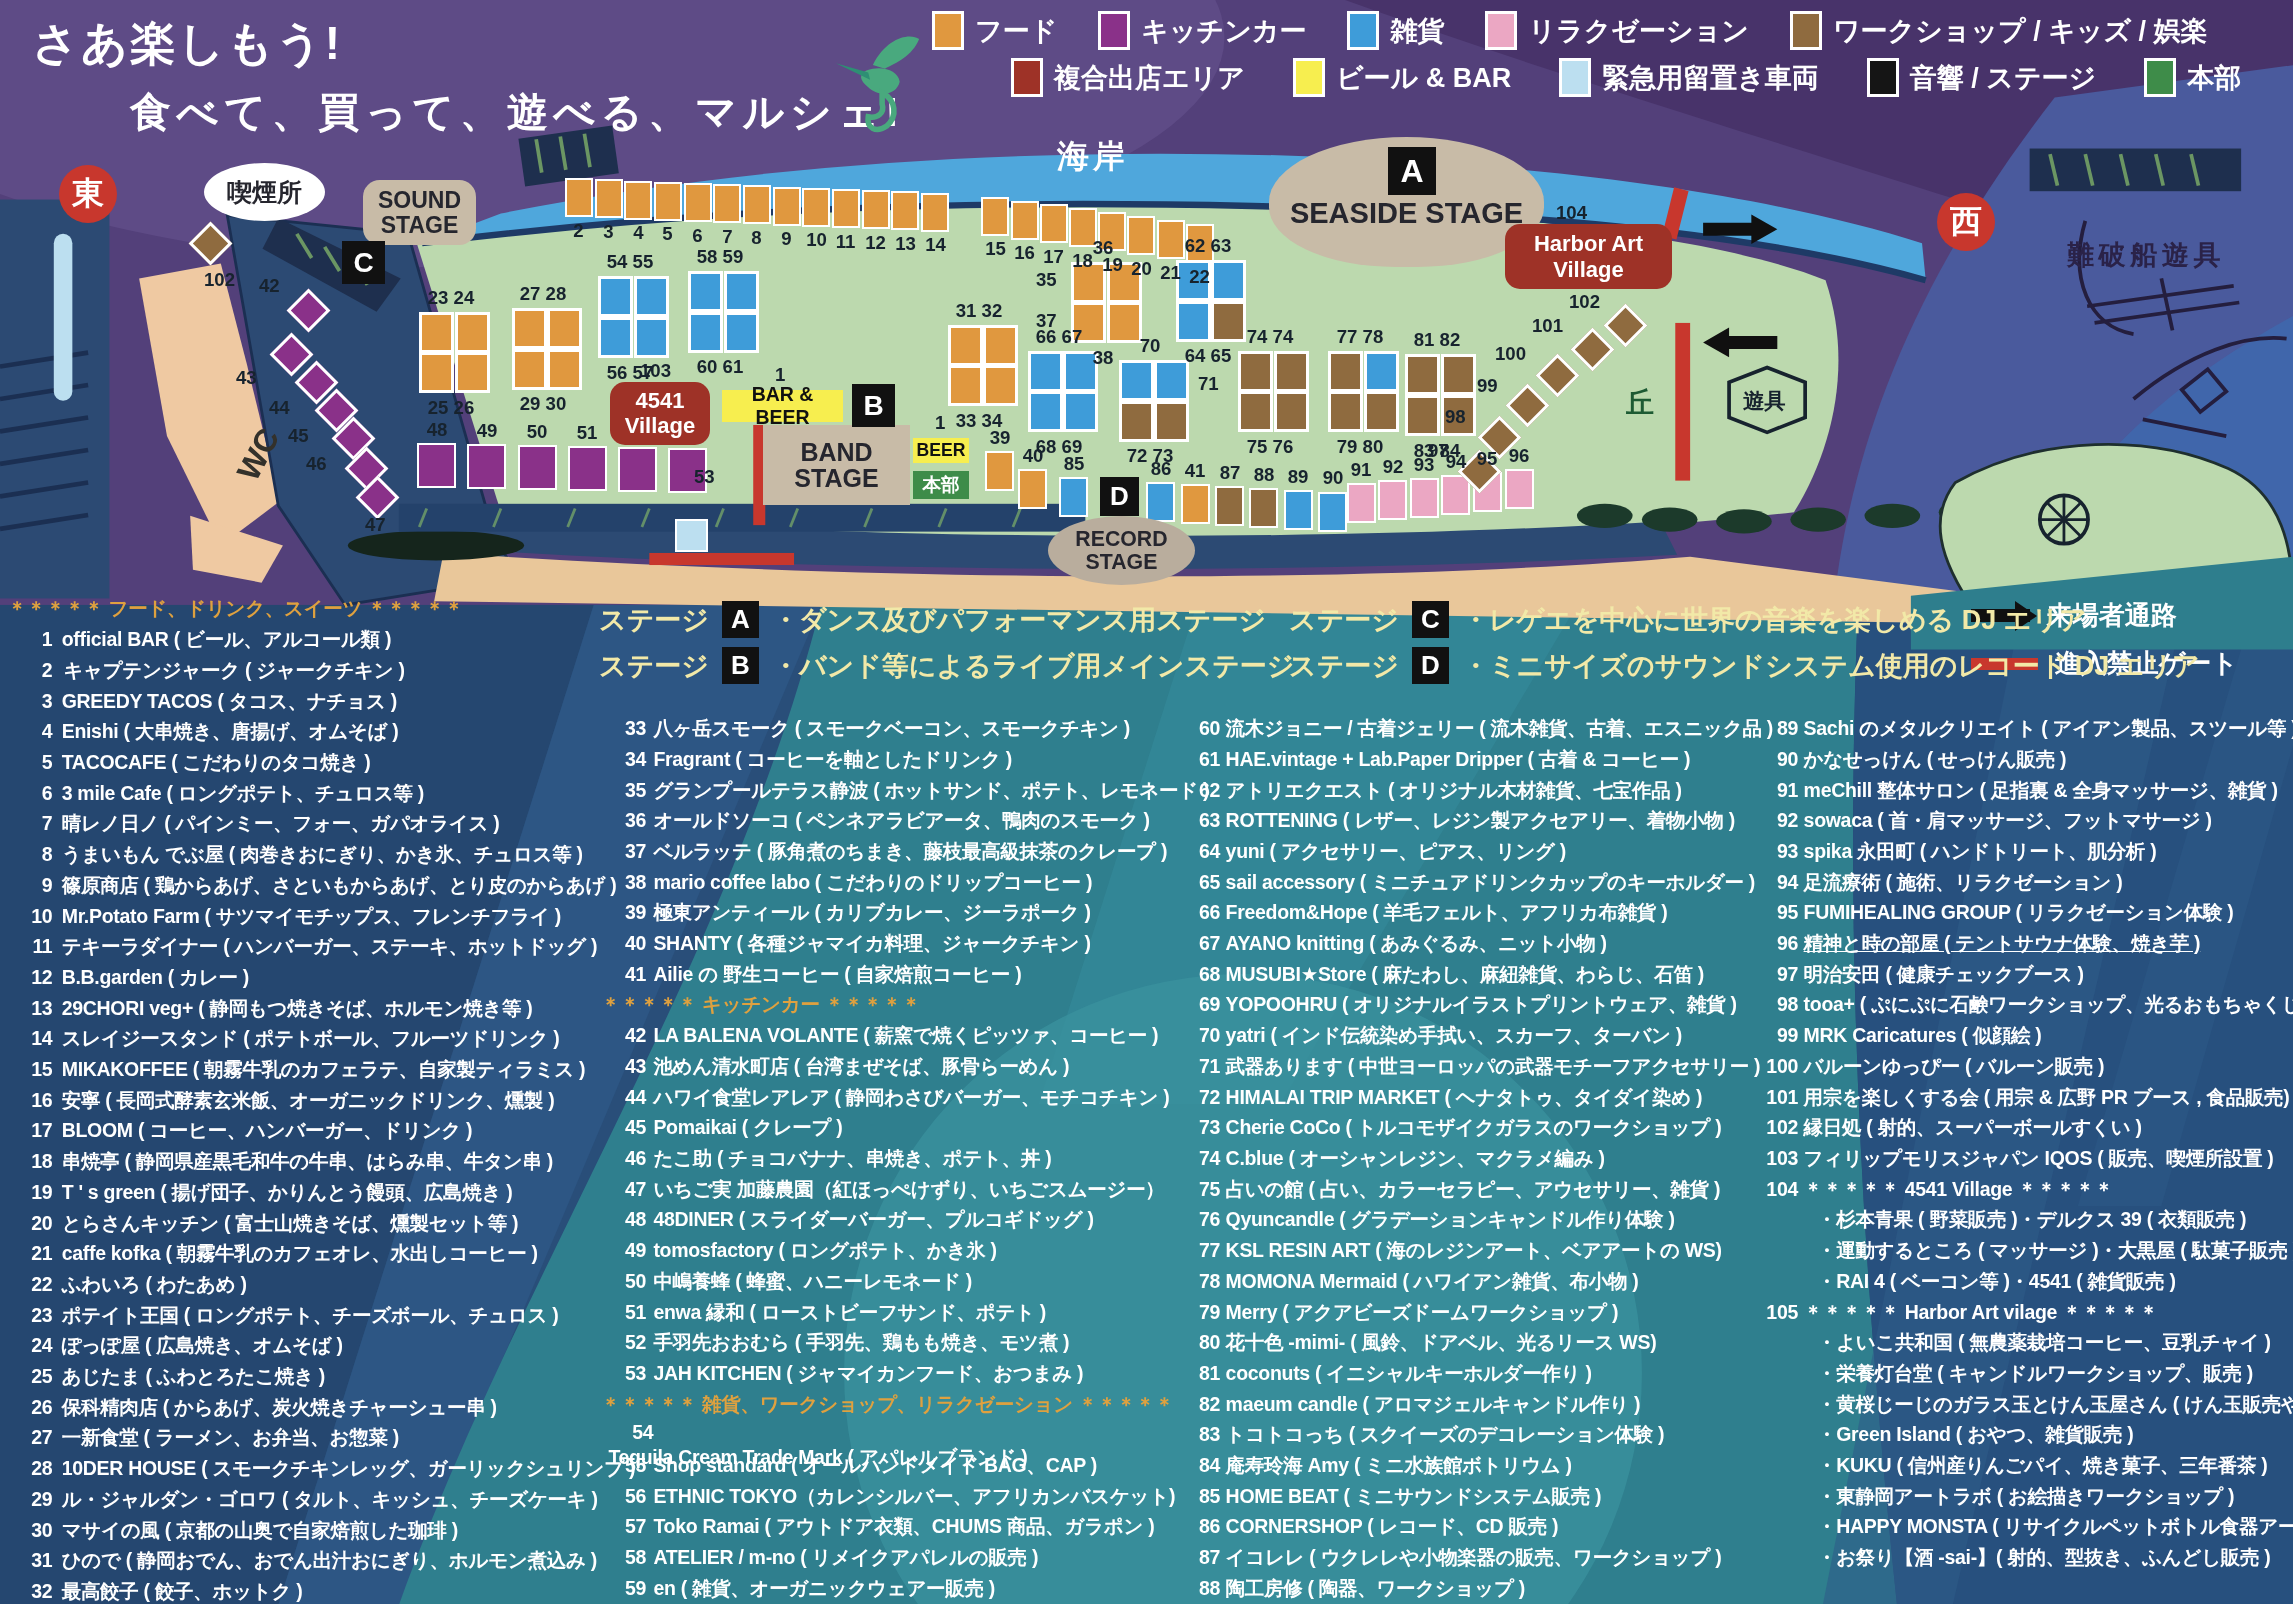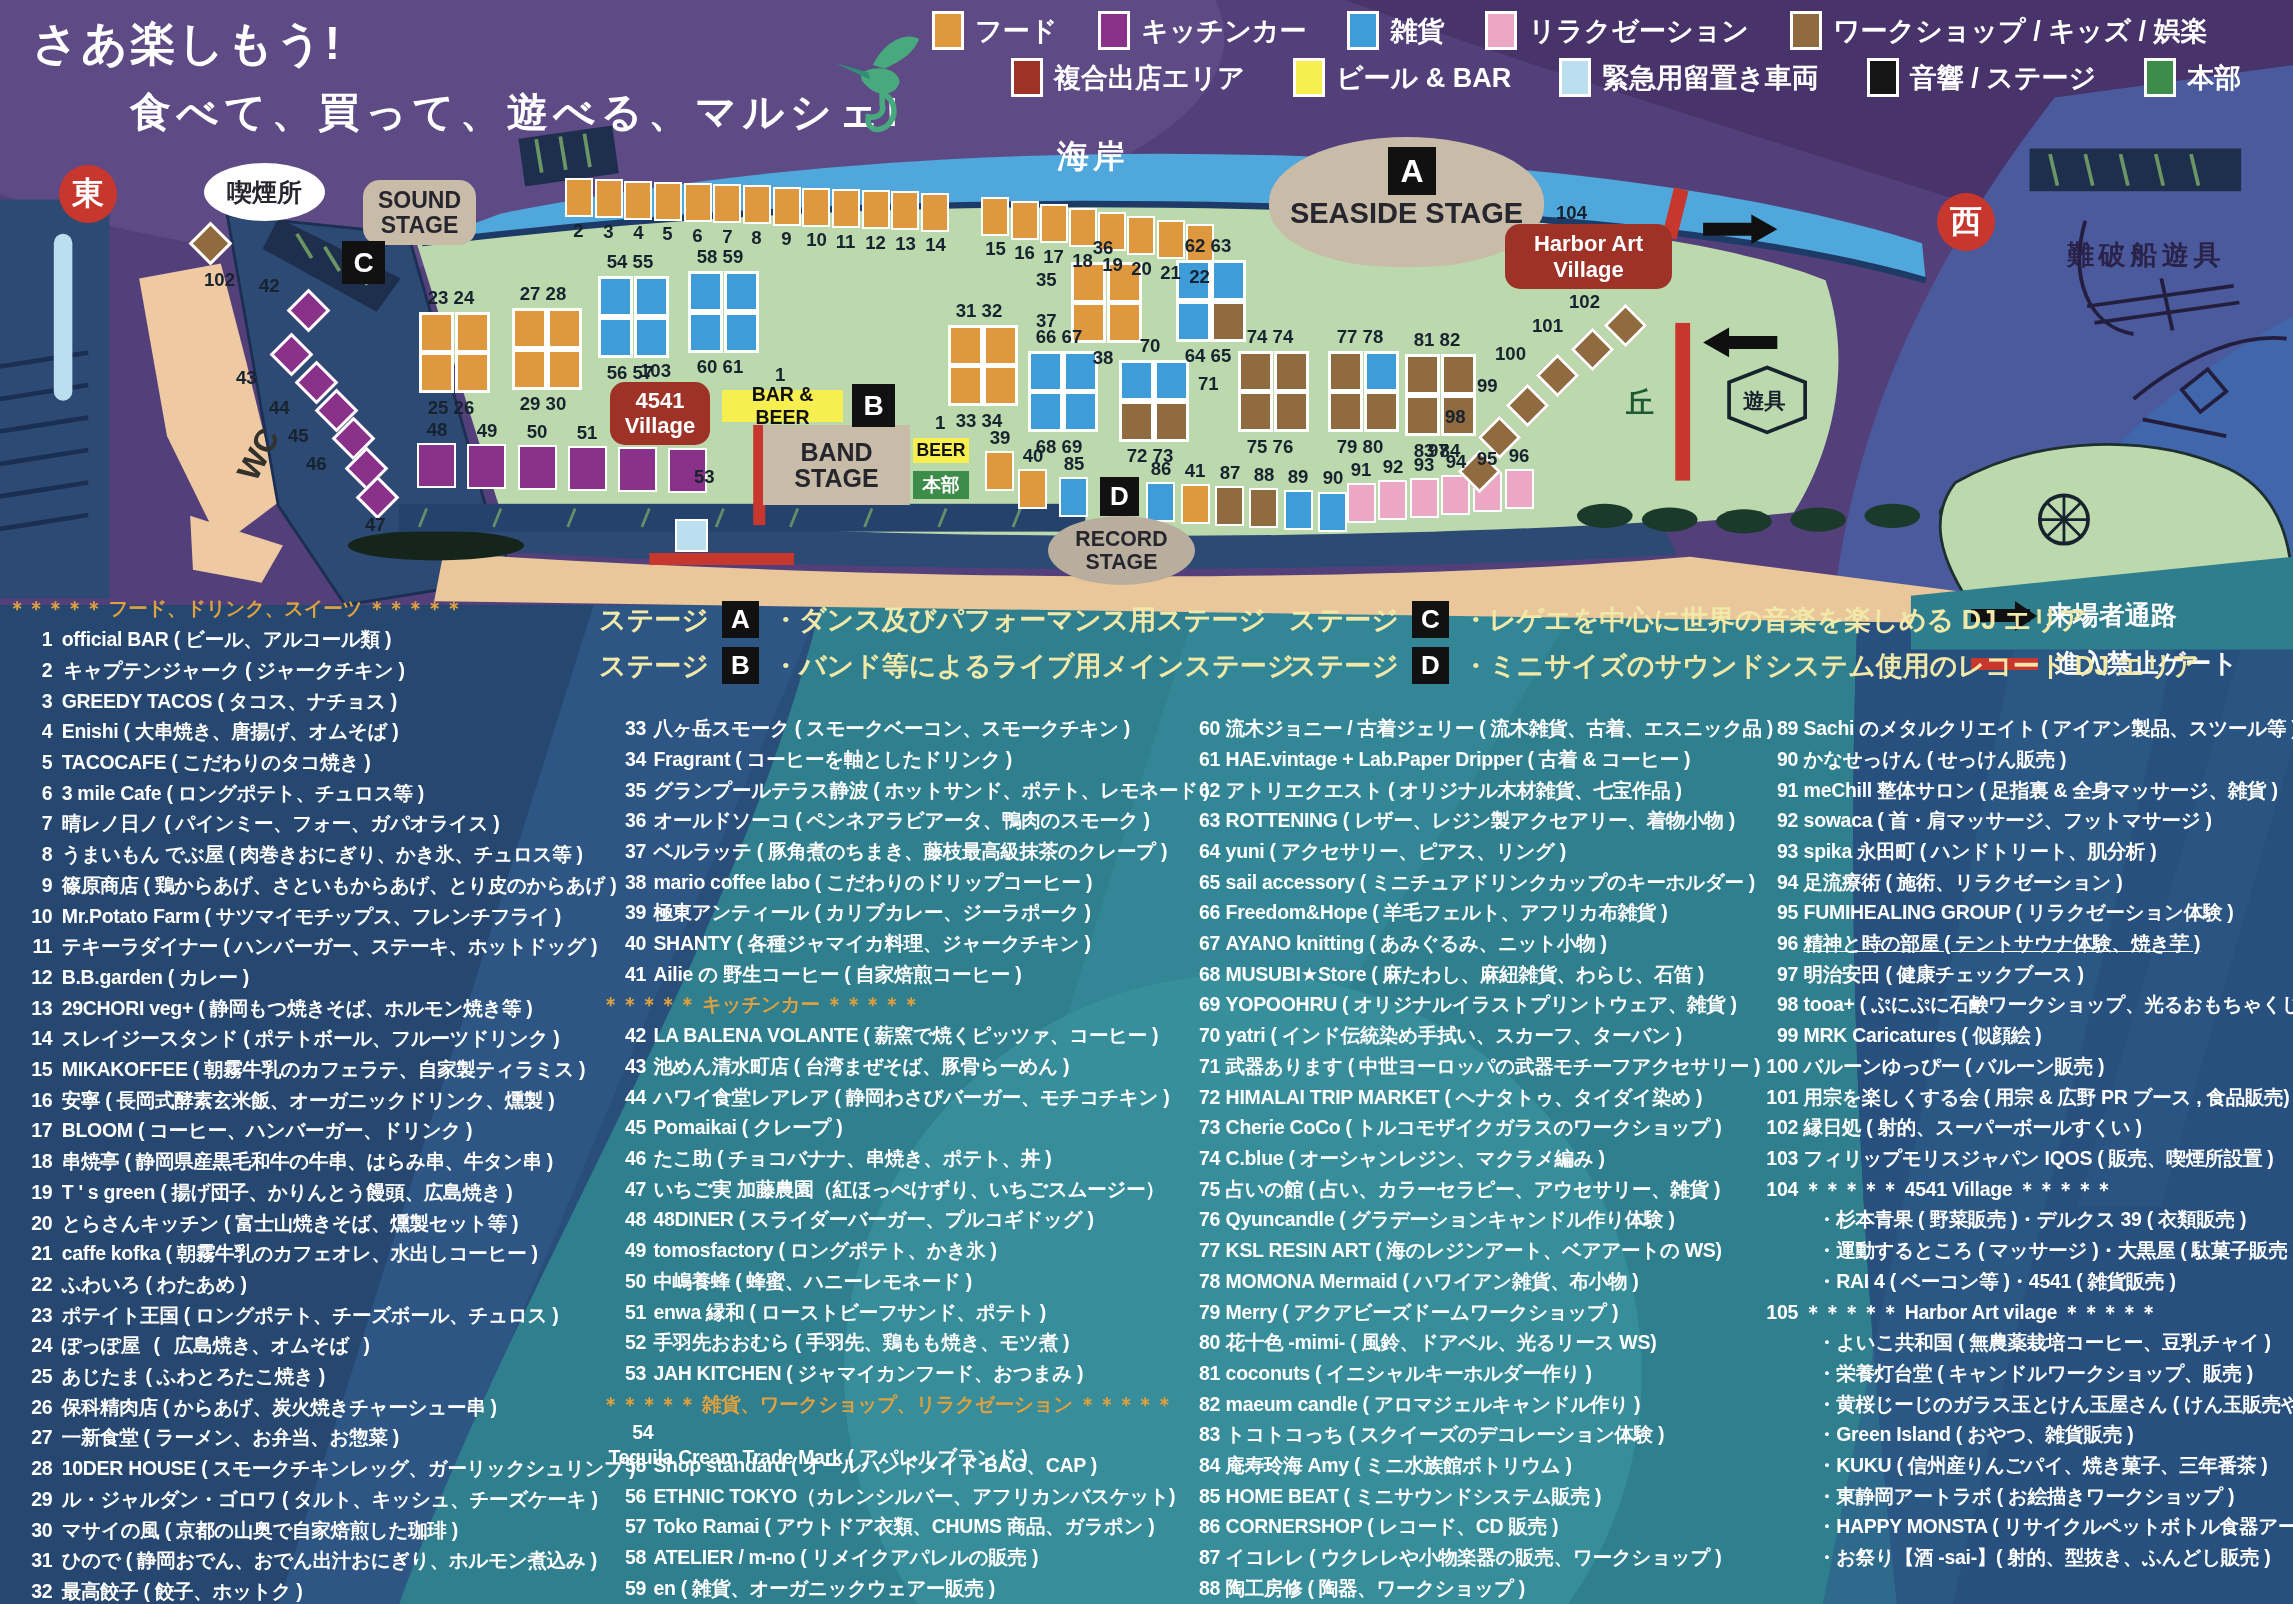--- a/index.html
+++ b/index.html
@@ -563,21 +563,21 @@
     <div class="li" style="left: 7.4px; top: 1271px;">
       <div class="n" style="width: 45px;">22</div>
       <div class="t" style="margin-left: 9.3px;">ふわいろ ( わたあめ )</div>
     </div>
     <div class="li" style="left: 7.4px; top: 1302px;">
       <div class="n" style="width: 45px;">23</div>
       <div class="t" style="margin-left: 9.3px;">ポテイト王国 ( ロングポテト、チーズボール、チュロス )</div>
     </div>
     <div class="li" style="left: 7.4px; top: 1332px;">
       <div class="n" style="width: 45px;">24</div>
-      <div class="t" style="margin-left: 9.3px; font-family: Liberation Mono, monospace;">ぽっぽ屋 ( 広島焼き、オムそば )</div>
+      <div class="t" style="margin-left: 9.3px;">ぽっぽ屋 ( 広島焼き、オムそば )</div>
     </div>
     <div class="li" style="left: 7.4px; top: 1363px;">
       <div class="n" style="width: 45px;">25</div>
       <div class="t" style="margin-left: 9.3px;">あじたま ( ふわとろたこ焼き )</div>
     </div>
     <div class="li" style="left: 7.4px; top: 1394px;">
       <div class="n" style="width: 45px;">26</div>
       <div class="t" style="margin-left: 9.3px;">保科精肉店 ( からあげ、炭火焼きチャーシュー串 )</div>
     </div>
     <div class="li" style="left: 7.4px; top: 1424px;">

